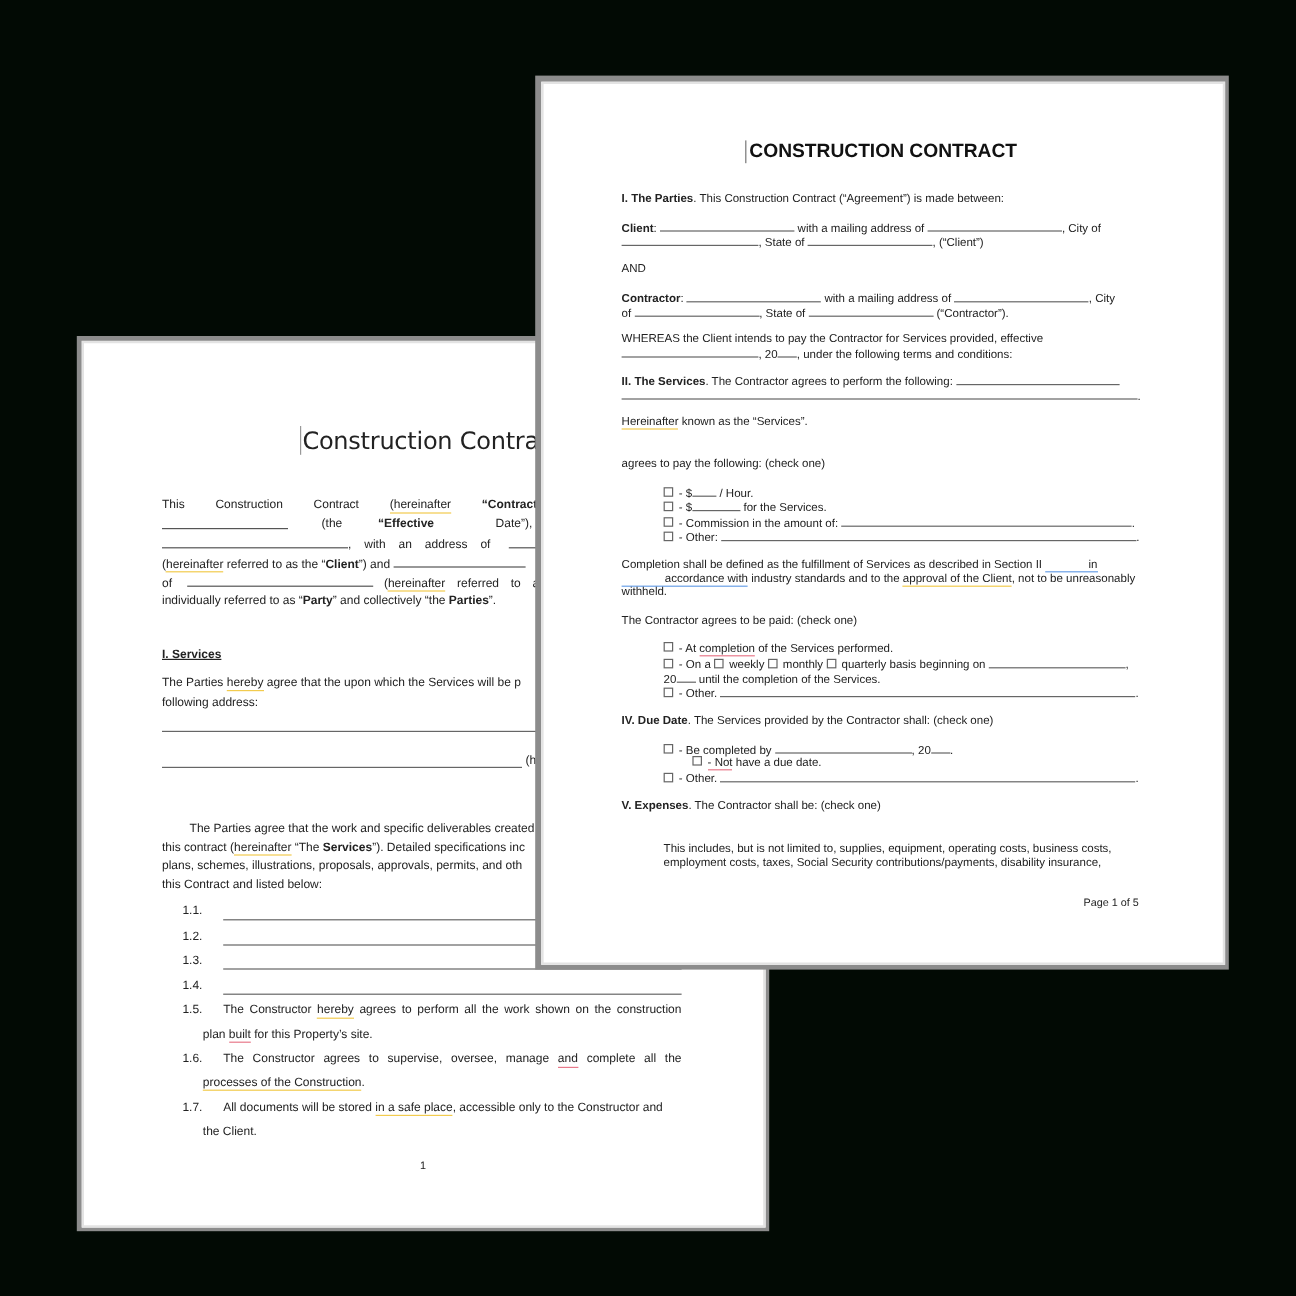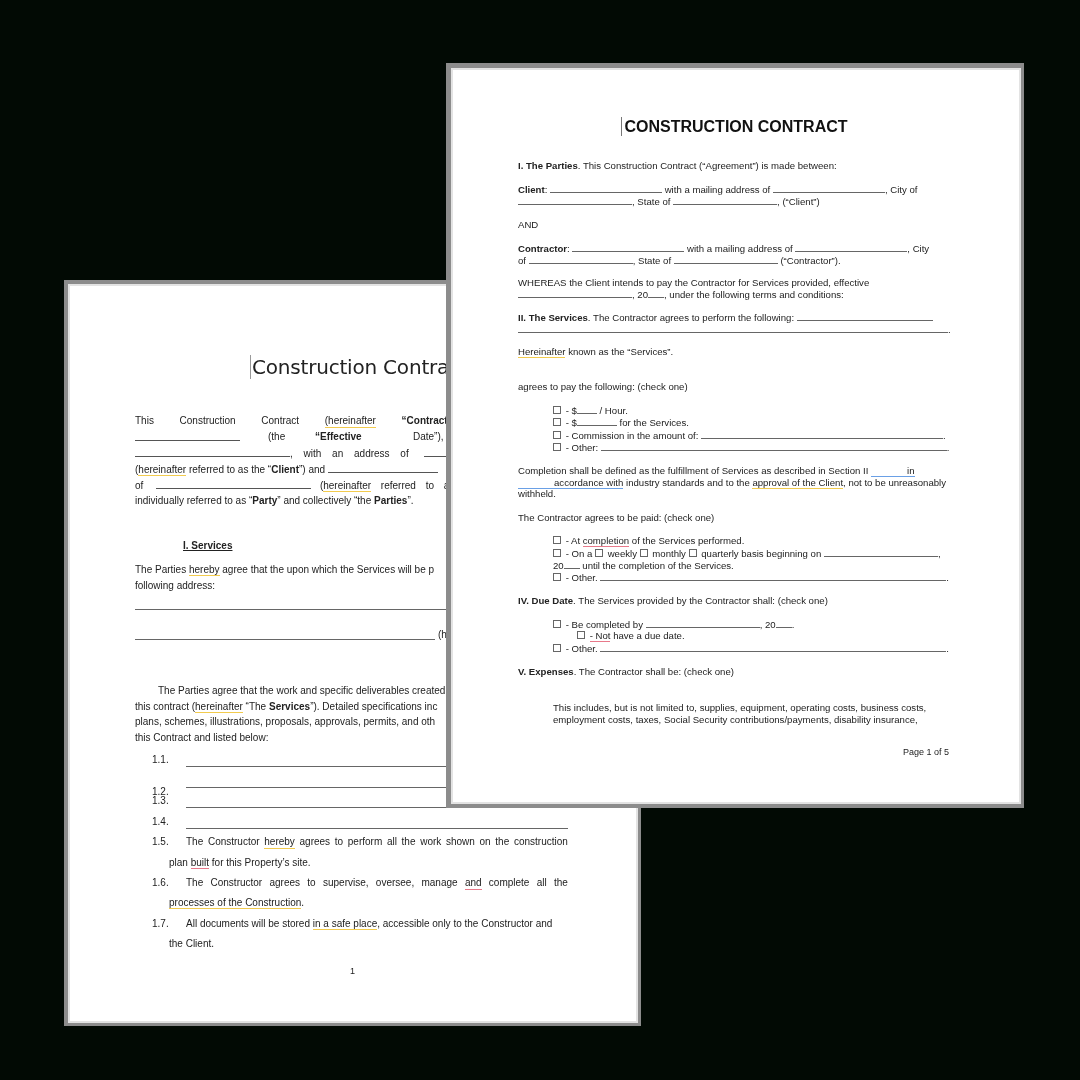--- a/index.html
+++ b/index.html
@@ -70,39 +70,39 @@
   </div>
   <div class="b-line" style="top:195px; width:400px;">
     <span>of</span>
     <span class="blank" style="width:155px; margin-left:10px;"></span>
     <span style="margin-left:6px;">(</span><span class="u-y">hereinafter</span><span style="word-spacing:7px;"> referred to as</span>
   </div>
   <div class="b-line" style="top:211px;">
     <span>individually referred to as “</span><b>Party</b><span>” and collectively “the </span><b>Parties</b><span>”.</span>
   </div>
 
-  <div class="b-line b-heading" style="top:256px;margin-left:48px;">I. Services</div>
+  <div class="b-line b-heading" style="top:256px;">I. Services</div>
   <div class="b-line" style="top:280px;">
     <span>The Parties </span><span class="u-y">hereby</span><span> agree that the upon which the Services will be p</span>
   </div>
   <div class="b-line" style="top:296px;">following address:</div>
   <div style="position:absolute; left:67px; top:325px; width:320px; height:1px; background:#666;"></div>
   <div style="position:absolute; left:67px; top:355px; width:300px; height:1px; background:#666;"></div>
   <div class="b-line" style="top:345px; left:370px;">(he</div>
 
   <div class="b-line" style="top:401px;margin-left:23px;">The Parties agree that the work and specific deliverables created by</div>
   <div class="b-line" style="top:417px;">
     <span>this contract (</span><span class="u-y">hereinafter</span><span> “The </span><b>Services</b><span>”). Detailed specifications inc</span>
   </div>
   <div class="b-line" style="top:432px;">plans, schemes, illustrations, proposals, approvals, permits, and oth</div>
   <div class="b-line" style="top:448px;">this Contract and listed below:</div>
 
   <div class="b-list-num" style="top:470px;">1.1.</div>
   <div class="b-list-line" style="top:482px; width:270px;"></div>
-  <div class="b-list-num" style="top:502px;">1.2.</div>
+  <div class="b-list-num" style="top:491px;">1.2.</div>
   <div class="b-list-line" style="top:503px; width:270px;"></div>
   <div class="b-list-num" style="top:511px;">1.3.</div>
   <div class="b-list-line" style="top:523px; width:382px;"></div>
   <div class="b-list-num" style="top:532px;">1.4.</div>
   <div class="b-list-line" style="top:544px; width:382px;"></div>
 
   <div class="b-list-num" style="top:552px;">1.5.</div>
   <div class="b-line" style="top:552px; left:118px; display:flex; justify-content:space-between; width:382px;">
     <span>The</span>
     <span>Constructor</span>

